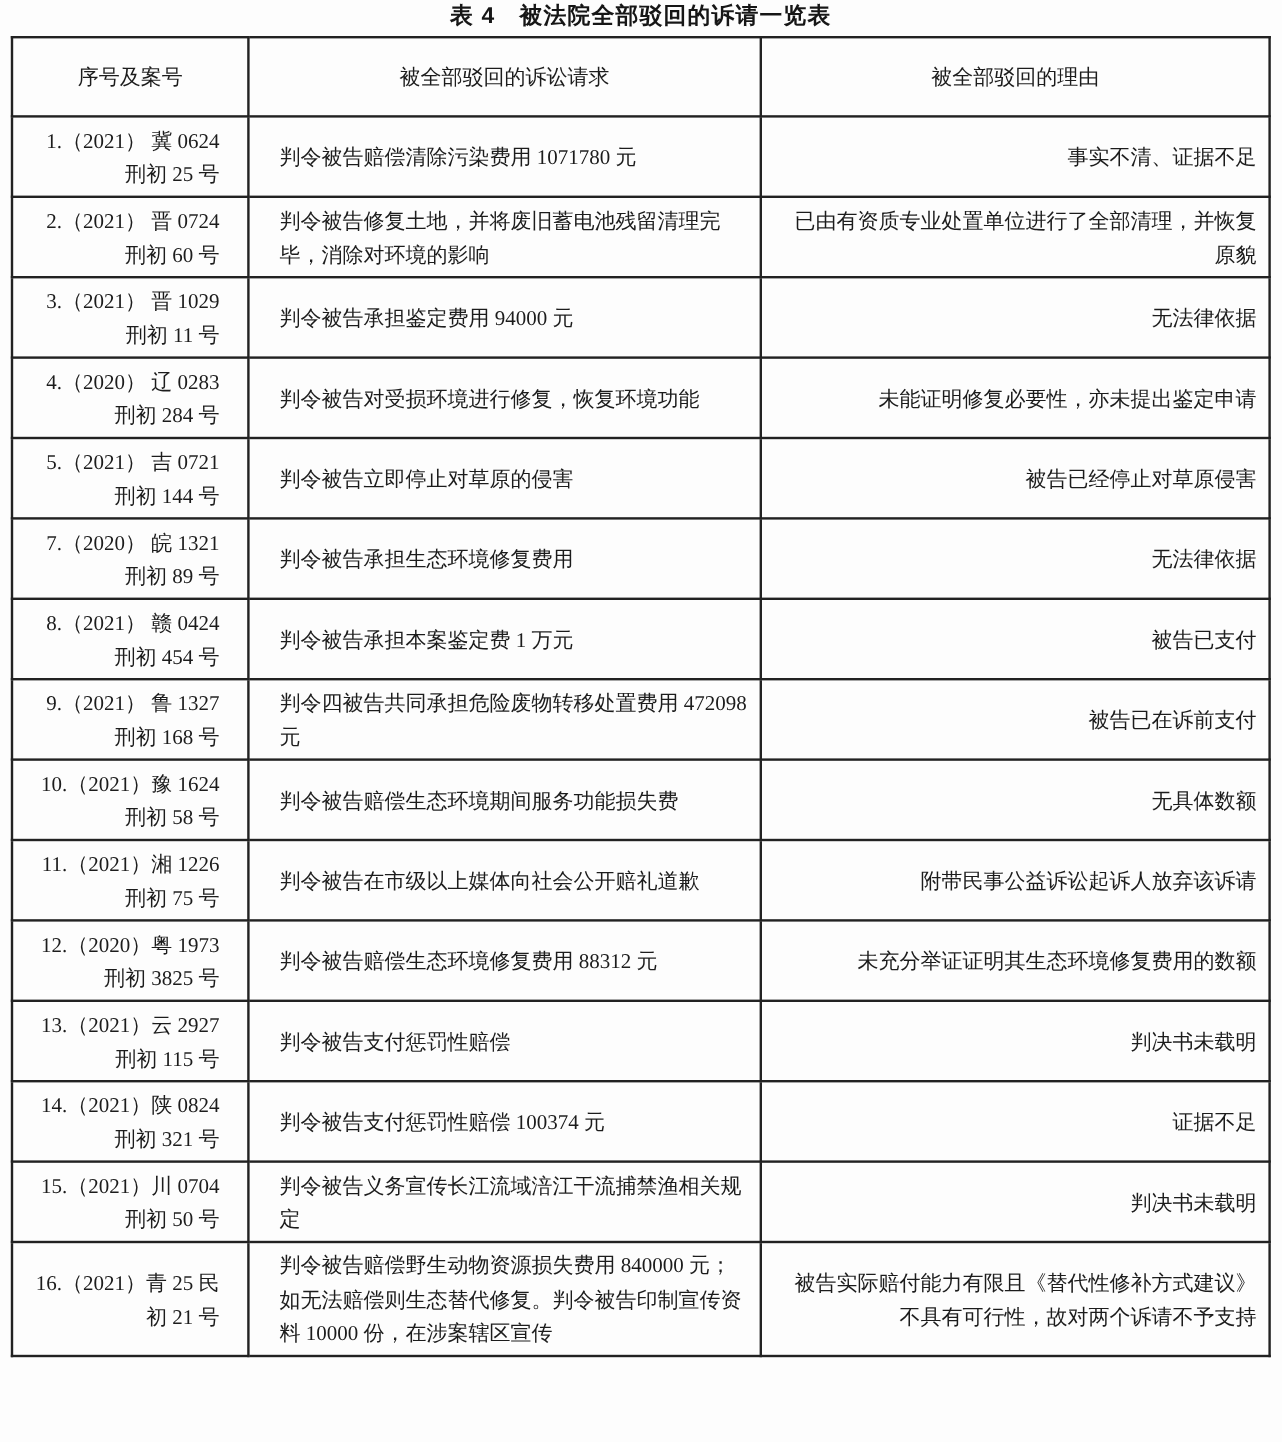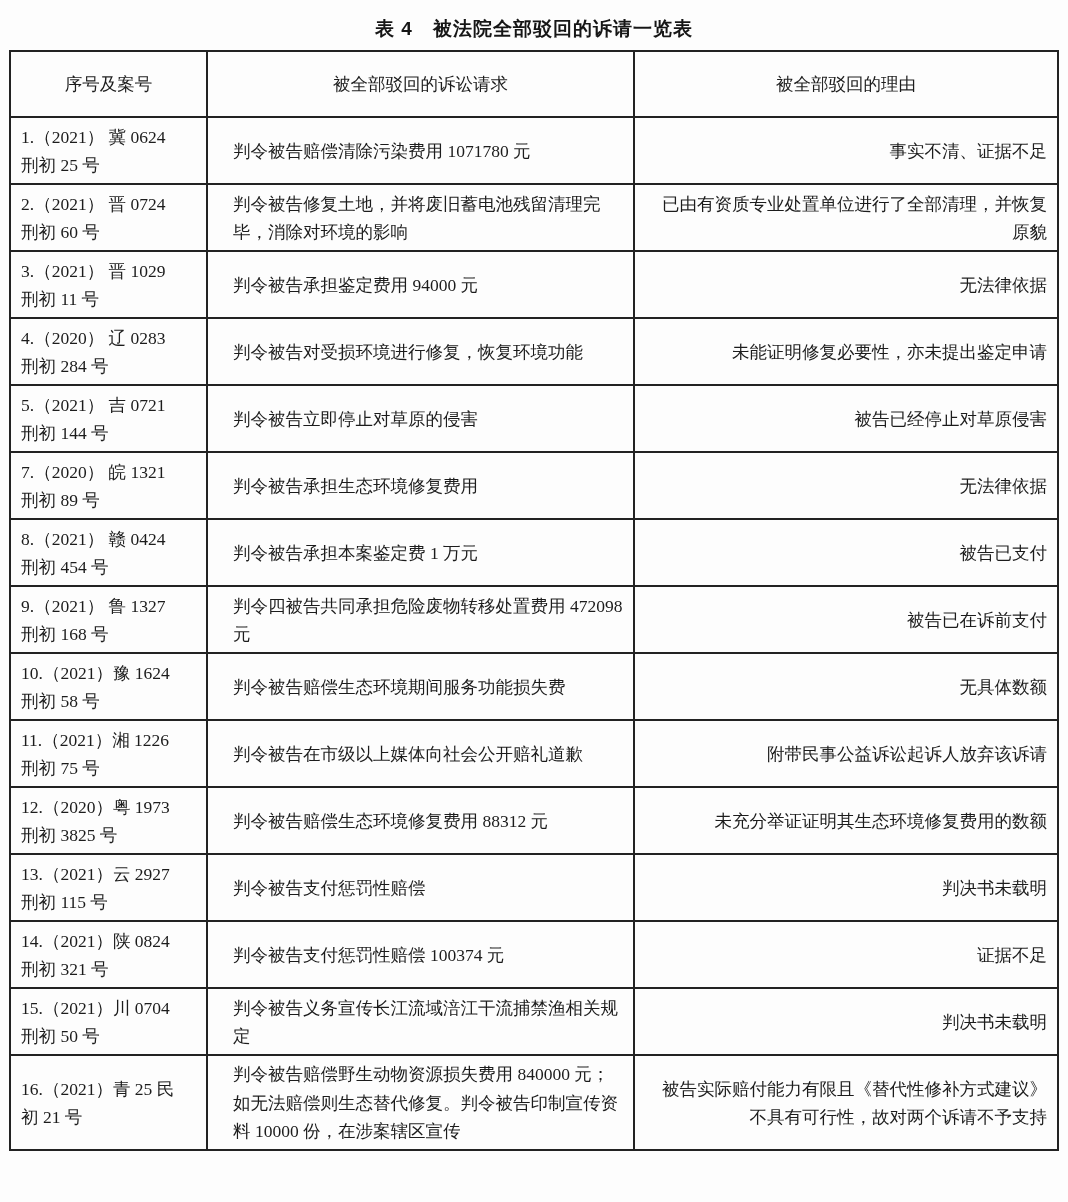--- a/index.html
+++ b/index.html
@@ -18,22 +18,21 @@
     height: 1202px;
     box-sizing: border-box;
     overflow: hidden;
   }
   .caption {
     text-align: center;
     font-family: "Liberation Sans", "DejaVu Sans", sans-serif;
     font-weight: bold;
     font-size: 19px;
     letter-spacing: 1px;
-    padding-top: 16px;
-    height: 50px;
+    height: 30px;
     box-sizing: border-box;
     color: #161616;
   }
   table.rejected-claims {
     border-collapse: collapse;
     table-layout: fixed;
     width: 1048px;
     margin: 0 auto;
     border: 2px solid #222;
   }
@@ -51,21 +50,21 @@
   thead th {
     height: 42px;
     text-align: center;
     padding: 18px 6px;
   }
   tbody tr { height: 67px; }
   tbody tr.tall { height: 93px; }
   td.case {
     padding: 4px 23px 4px 10px;
     white-space: pre-line;
-    text-align: left;
+    text-align: right;
   }
   td.claim {
     padding: 4px 10px 4px 25px;
     text-align: left;
   }
   td.reason {
     padding: 4px 10px 4px 15px;
     text-align: right;
   }
 </style>

